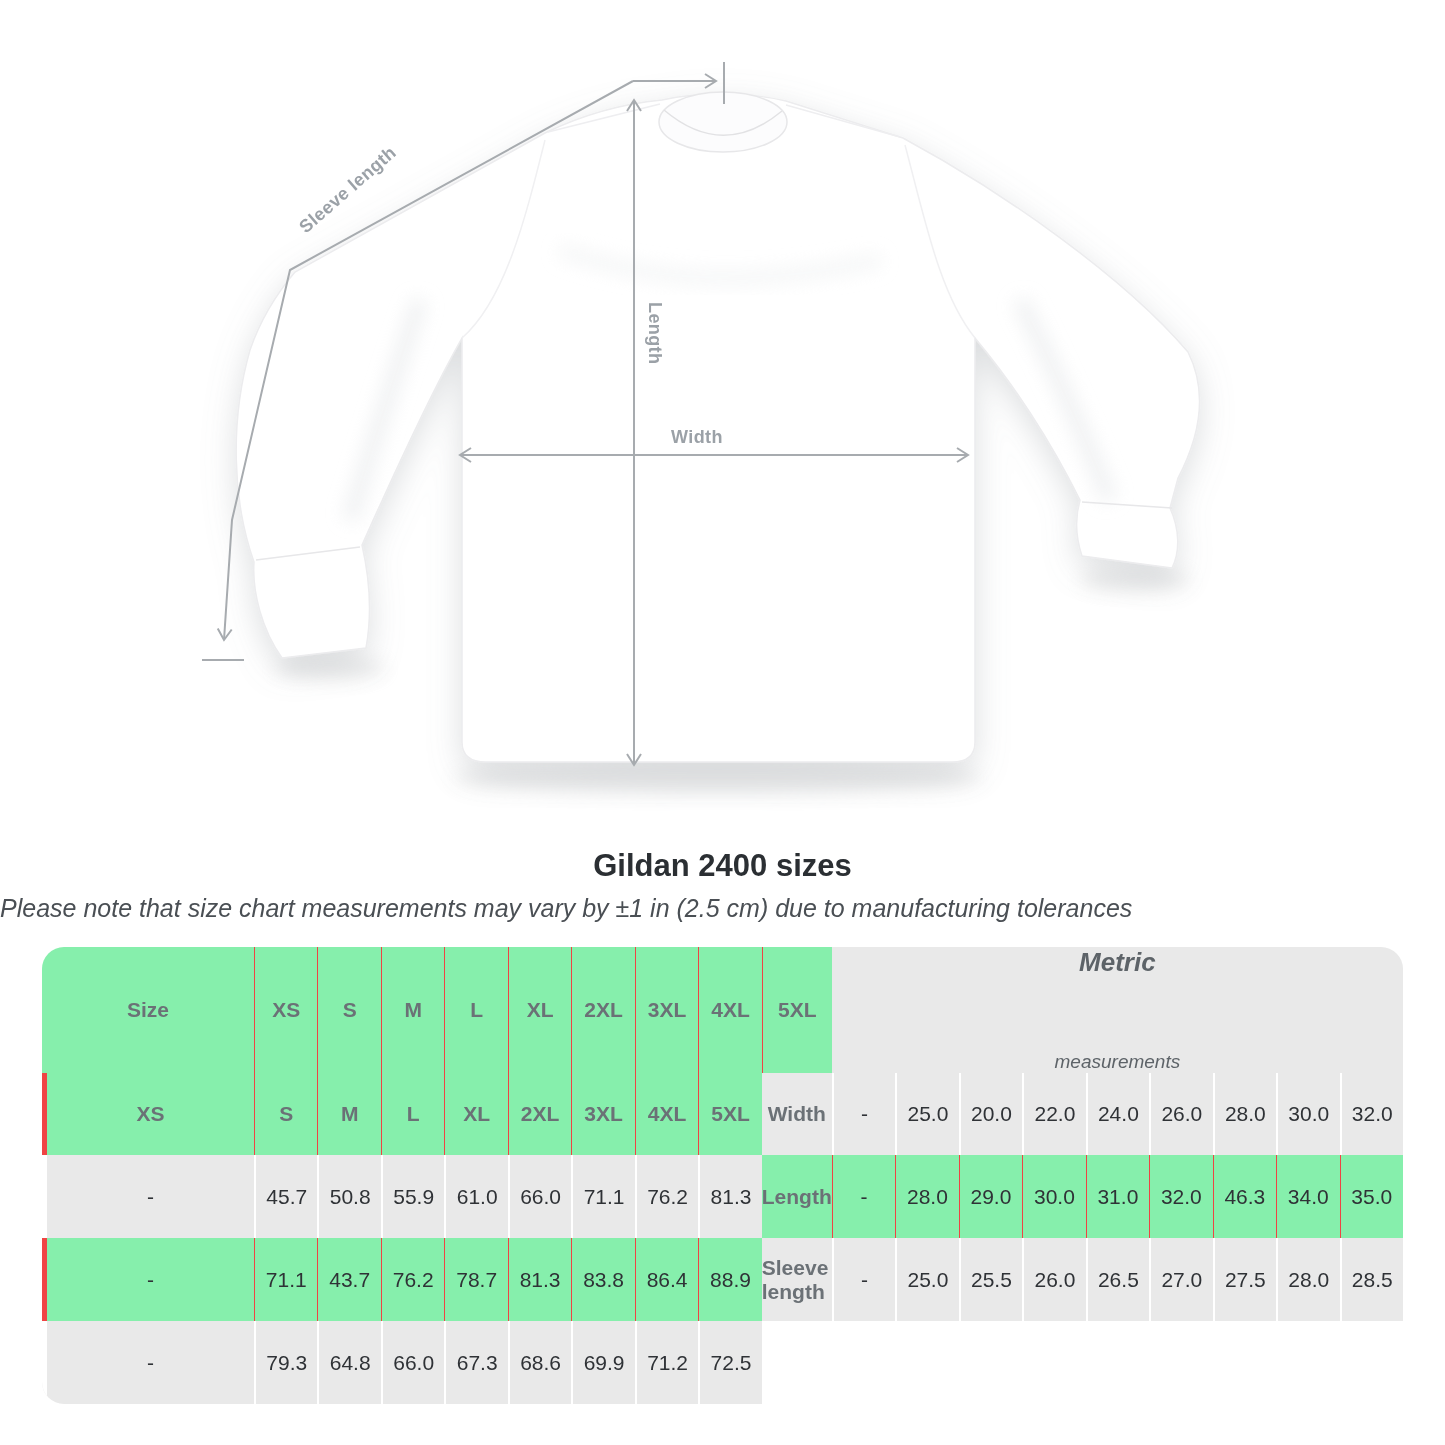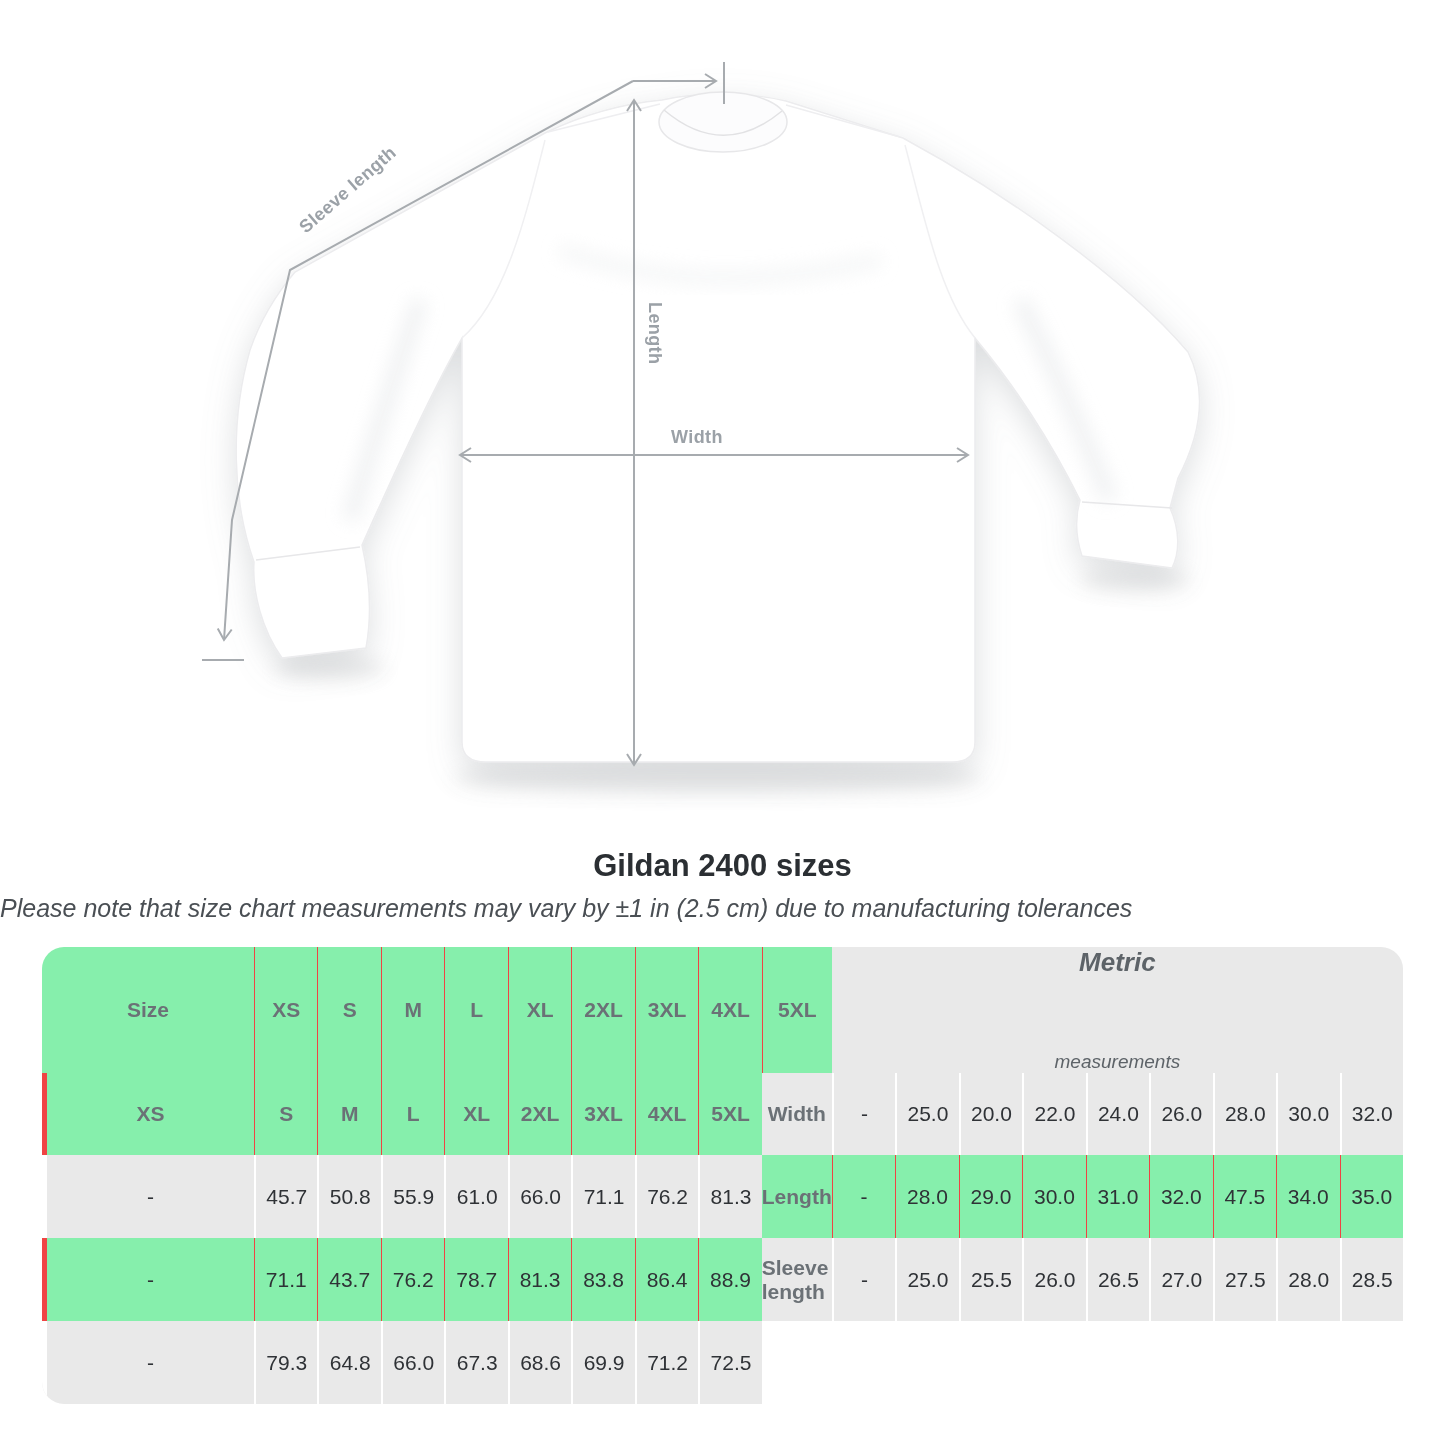--- a/index.html
+++ b/index.html
@@ -167,21 +167,21 @@
       <div class="cell val row-gray sep">71.1</div>
       <div class="cell val row-gray sep">76.2</div>
       <div class="cell val row-gray sep">81.3</div>
       <div class="cell rlabel row-white">Length</div>
       <div class="cell val row-white sep">-</div>
       <div class="cell val row-white sep">28.0</div>
       <div class="cell val row-white sep">29.0</div>
       <div class="cell val row-white sep">30.0</div>
       <div class="cell val row-white sep">31.0</div>
       <div class="cell val row-white sep">32.0</div>
-      <div class="cell val row-white sep">47.5</div>
+      <div class="cell val row-white sep">46.3</div>
       <div class="cell val row-white sep">34.0</div>
       <div class="cell val row-white sep">35.0</div>
       <div class="cell val row-white sep sep-thick">-</div>
       <div class="cell val row-white sep">71.1</div>
       <div class="cell val row-white sep">43.7</div>
       <div class="cell val row-white sep">76.2</div>
       <div class="cell val row-white sep">78.7</div>
       <div class="cell val row-white sep">81.3</div>
       <div class="cell val row-white sep">83.8</div>
       <div class="cell val row-white sep">86.4</div>

